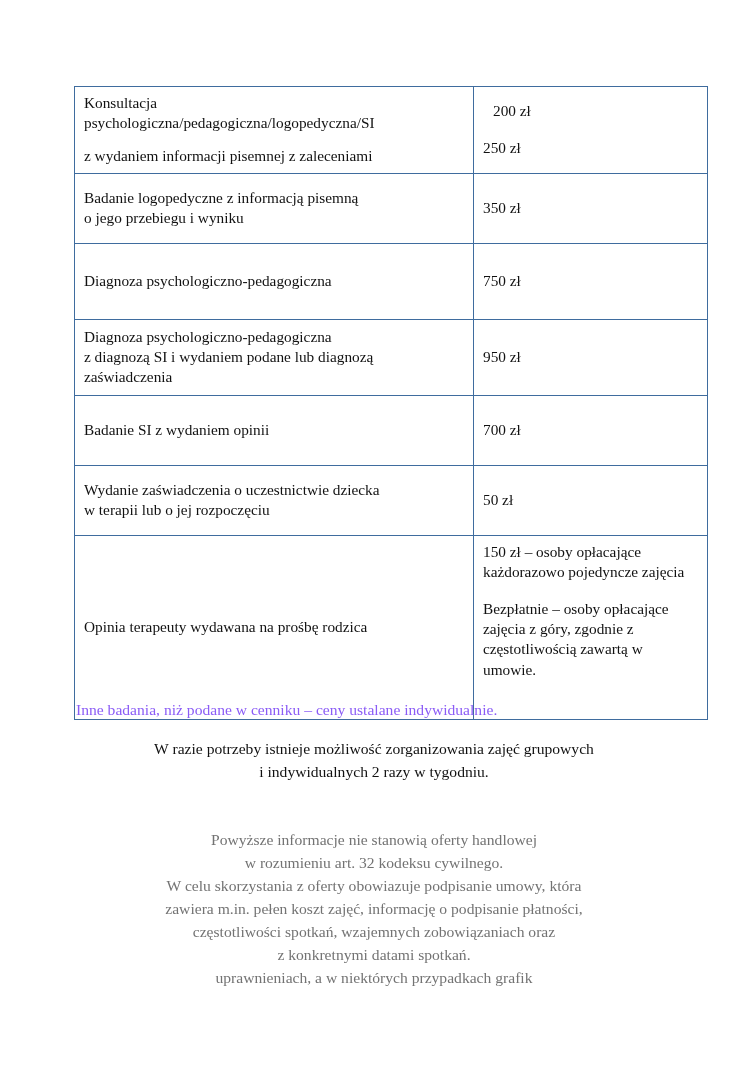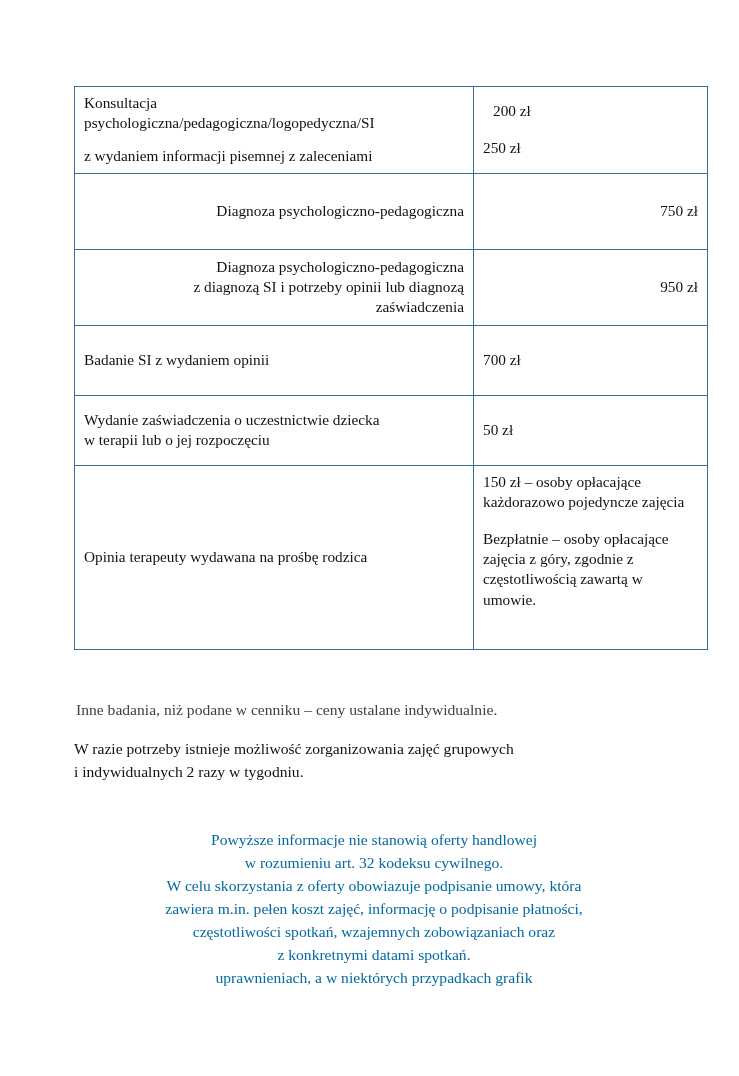--- a/index.html
+++ b/index.html
@@ -35,59 +35,60 @@
     font-size: 15.3px;
     line-height: 1.33;
     color: #111111;
   }
   .price-table td.service {
     width: 380px;
   }
   .price-table td.price {
     width: 215px;
   }
-  .row-tall td { height: 62px; text-align: right; }
+  .row-tall td { height: 62px; }
   .row-mid td { height: 56px; }
   .cell-pad-top { padding-top: 10px; }
   .price-stack .p1 { margin: 0 0 16px 10px; }
   .price-stack .p2 { margin: 0; }
   .svc-stack .l1 { margin: 0; }
   .opinion-price p {
     margin: 0;
   }
   .opinion-price .gap {
     height: 16px;
   }
   .note-1 {
     position: absolute;
     left: 76px;
     top: 700px;
     width: 600px;
     font-size: 15.6px;
     line-height: 1.3;
-    color: #404040;
+    color: #8b5cf6;
   }
   .note-2 {
     position: absolute;
     left: 74px;
     top: 738px;
     width: 600px;
+    text-align: center;
     font-size: 15.6px;
     line-height: 1.45;
     color: #111111;
   }
   .note-3 {
     position: absolute;
     left: 74px;
     top: 828px;
     width: 600px;
     text-align: center;
     font-size: 15.6px;
     line-height: 1.48;
-    color: #0369a1;
+    color: #737373;
   }
   .note-3 p, .note-2 p, .note-1 p {
     margin: 0;
   }
 </style>
 </head>
 <body>
 
 <div class="page">
 
@@ -100,34 +101,43 @@
           <p class="l1">psychologiczna/pedagogiczna/logopedyczna/SI</p>
           <div style="height:12px"></div>
           <p class="l1">z wydaniem informacji pisemnej z zaleceniami</p>
         </td>
         <td class="price price-stack">
           <p class="p1">200 zł</p>
           <p class="p2">250 zł</p>
         </td>
       </tr>
 
+      <tr class="row-mid">
+        <td class="service svc-stack">
+          <p class="l1">Badanie logopedyczne z informacją pisemną</p>
+          <p class="l1">o jego przebiegu i wyniku</p>
+        </td>
+        <td class="price">
+          <p style="margin:0">350 zł</p>
+        </td>
+      </tr>
 
       <tr class="row-tall">
         <td class="service">
           <p style="margin:0">Diagnoza psychologiczno-pedagogiczna</p>
         </td>
         <td class="price">
           <p style="margin:0">750 zł</p>
         </td>
       </tr>
 
       <tr class="row-tall">
         <td class="service svc-stack">
           <p class="l1">Diagnoza psychologiczno-pedagogiczna</p>
-          <p class="l1">z diagnozą SI i potrzeby opinii lub diagnozą</p>
+          <p class="l1">z diagnozą SI i wydaniem podane lub diagnozą</p>
           <p class="l1">zaświadczenia</p>
         </td>
         <td class="price">
           <p style="margin:0">950 zł</p>
         </td>
       </tr>
 
       <tr class="row-mid">
         <td class="service">
           <p style="margin:0">Badanie SI z wydaniem opinii</p>

